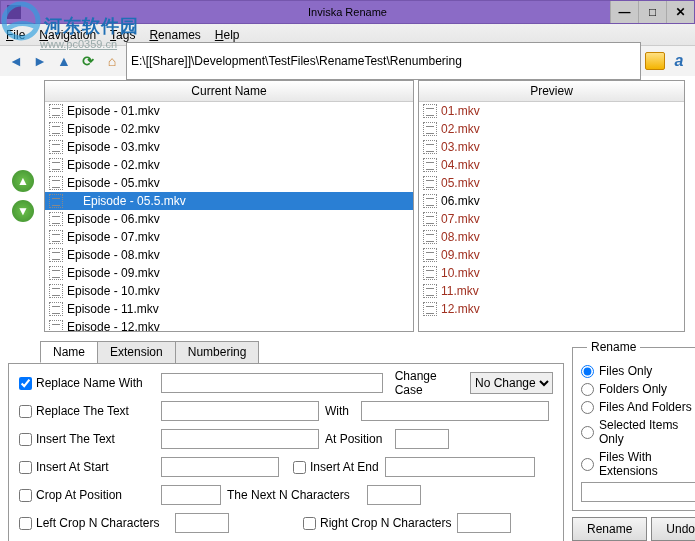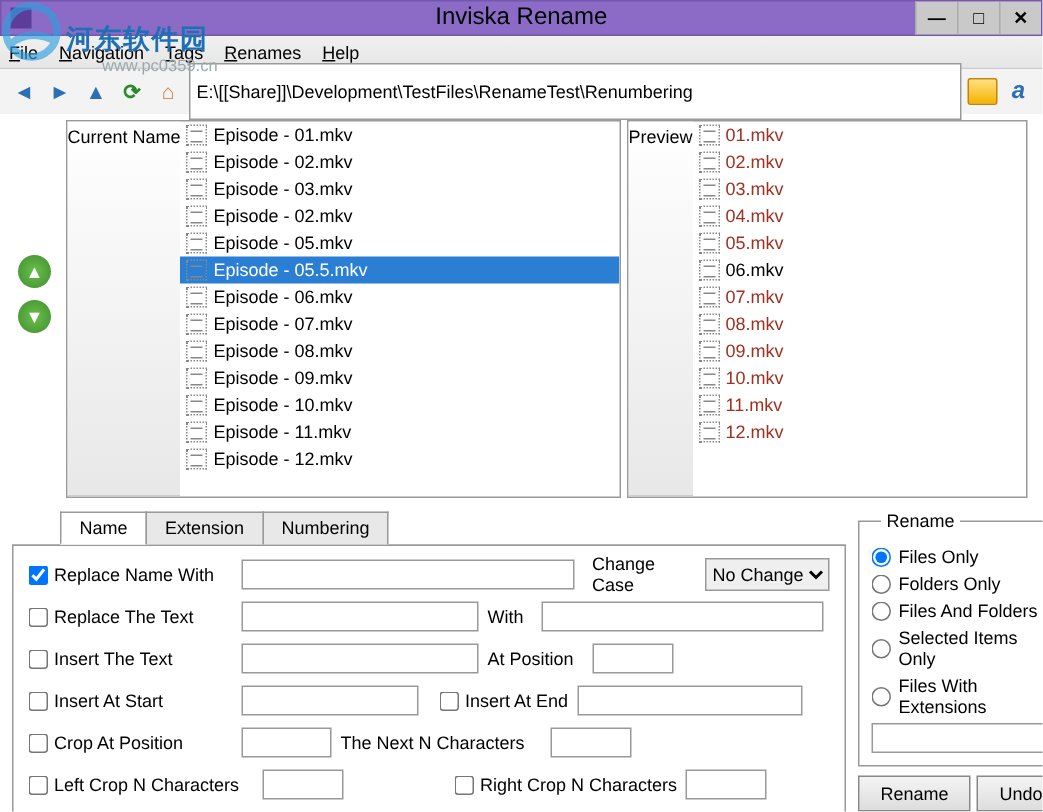--- a/index.html
+++ b/index.html
@@ -1,25 +1,25 @@
 <!DOCTYPE html>
 <html><head>
 <meta charset="utf-8">
 <style>
 * { box-sizing: border-box; margin: 0; padding: 0; font-family: "Segoe UI", Tahoma, sans-serif; font-size: 12px; }
 body { background: #fff; width: 695px; height: 541px; overflow: hidden; position: relative; }
 
 .watermark { position: absolute; top: 0; left: 0; z-index: 100; pointer-events: none; opacity: 0.65; }
 .watermark svg { display: block; }
 .watermark-text { position: absolute; top: 14px; left: 44px; font-size: 18px; font-weight: bold; color: #1F6FB5; z-index: 100; pointer-events: none; letter-spacing: 1px;}
-.watermark-sub { position:absolute; top:38px; left:68px; font-size:11px; color:#9aa; z-index:100; pointer-events:none; }
+.watermark-sub { position:absolute; top:38px; left:40px; font-size:11px; color:#9aa; z-index:100; pointer-events:none;text-decoration:underline; }
 
 .titlebar { background: #8B6BC6; height: 24px; display: flex; align-items: center; justify-content: center; position: relative; border: 1px solid #7556AD;}
 .titlebar .icon { position:absolute; left:6px; top:4px; width:14px; height:14px; background:#5C3D99; display:inline-block;}
-.title-text { color: #000; font-size: 16px; }
+.title-text { color: #000; font-size: 11px; }
 .winbtns { position: absolute; right: 0; top: 0; display:flex; height:22px;}
 .winbtn { width: 28px; height: 22px; background: #C9C9C9; display:flex; align-items:center; justify-content:center; border-left:1px solid #aaa; }
 .winbtn.close { background: #C9C9C9; }
 .winbtn span{ font-size:12px; font-weight:bold; }
 
 .menubar { background: linear-gradient(#f0f0f0,#e6e6e6); height: 22px; display: flex; align-items: center; padding: 0 6px; gap: 14px; border-bottom:1px solid #ccc;}
 .menubar span { text-decoration: underline; text-decoration-color: transparent; }
 .menubar .menuitem { }
 .menubar .menuitem u { text-decoration: underline; }
 
@@ -30,32 +30,32 @@
 .path-input { flex:1; height:22px; border:1px solid #999; padding:18px 4px; background:#fff;}
 .folder-icon { width:20px; height:18px; background: linear-gradient(#FFE082,#F4B400); border:1px solid #C68400; border-radius:2px;}
 .a-btn { width:20px; color:#2C6FB5; font-size:16px; font-weight:bold; font-style:italic; text-align:center;}
 
 .main-area { display:flex; padding: 4px 10px 4px 44px; gap: 4px; height: 260px; position:relative;}
 .arrow-col { position:absolute; left:12px; top:94px; display:flex; flex-direction:column; gap:8px;}
 .arrow-btn { width:22px; height:22px; border-radius:50%; display:flex; align-items:center; justify-content:center; font-weight:bold; color:#fff;}
 .arrow-up{ background: radial-gradient(#6BBF4B,#3E8E2E);}
 .arrow-dn{ background: radial-gradient(#6BBF4B,#3E8E2E);}
 
-.list-panel { border:1px solid #999; background:#fff; display:flex; flex-direction:row; overflow:hidden;}
+.list-panel { border:1px solid #999; background:#fff; display:flex; flex-direction:column; overflow:hidden;}
 .list-panel.left{ flex: 0 0 370px;}
 .list-panel.right{ flex: 1;}
 .list-header { background: linear-gradient(#fff,#e8e8e8); border-bottom:1px solid #ccc; text-align:center; padding:3px 0; font-size:12px;}
 .list-body { overflow:auto; flex:1;}
 .row { display:flex; align-items:center; padding:1px 4px; height:18px; gap:4px;}
 .row.sel { background:#2A7FD4; color:#fff;}
 .file-ico { width:14px; height:14px; border:1px dotted #888; position:relative; flex-shrink:0;}
 .file-ico::after{ content:''; position:absolute; left:2px; top:3px; width:8px; height:6px; border-top:1px solid #888; border-bottom:1px solid #888;}
 .row .fname { white-space:nowrap;}
 .right .fname { color:#A03020;}
-.row.sel .fname { color:#fff;}
+.row.sel .fname { color:#fff;margin-left:16px;}
 .right .row:nth-child(6) .fname { color:#000;}
 
 .bottom { display:flex; padding: 4px 8px; gap: 8px;}
 .tabs-pane { flex: 0 0 556px; }
 .tabset { display:flex; border-bottom:1px solid #999; position:relative; top:1px; z-index:1;}
 .tab { padding:3px 12px; border:1px solid #999; background:#e8e8e8; margin-right:-1px; border-bottom:none;}
 .tab.active{ background:#fff; border-bottom:1px solid #fff;margin-left:32px;}
 .tab-body { border:1px solid #999; padding:8px 10px; background:#fff;}
 .form-row { display:flex; align-items:center; gap:6px; margin-bottom:6px; height:22px;}
 .form-row label.chk { display:flex; align-items:center; gap:4px; min-width:136px;}

